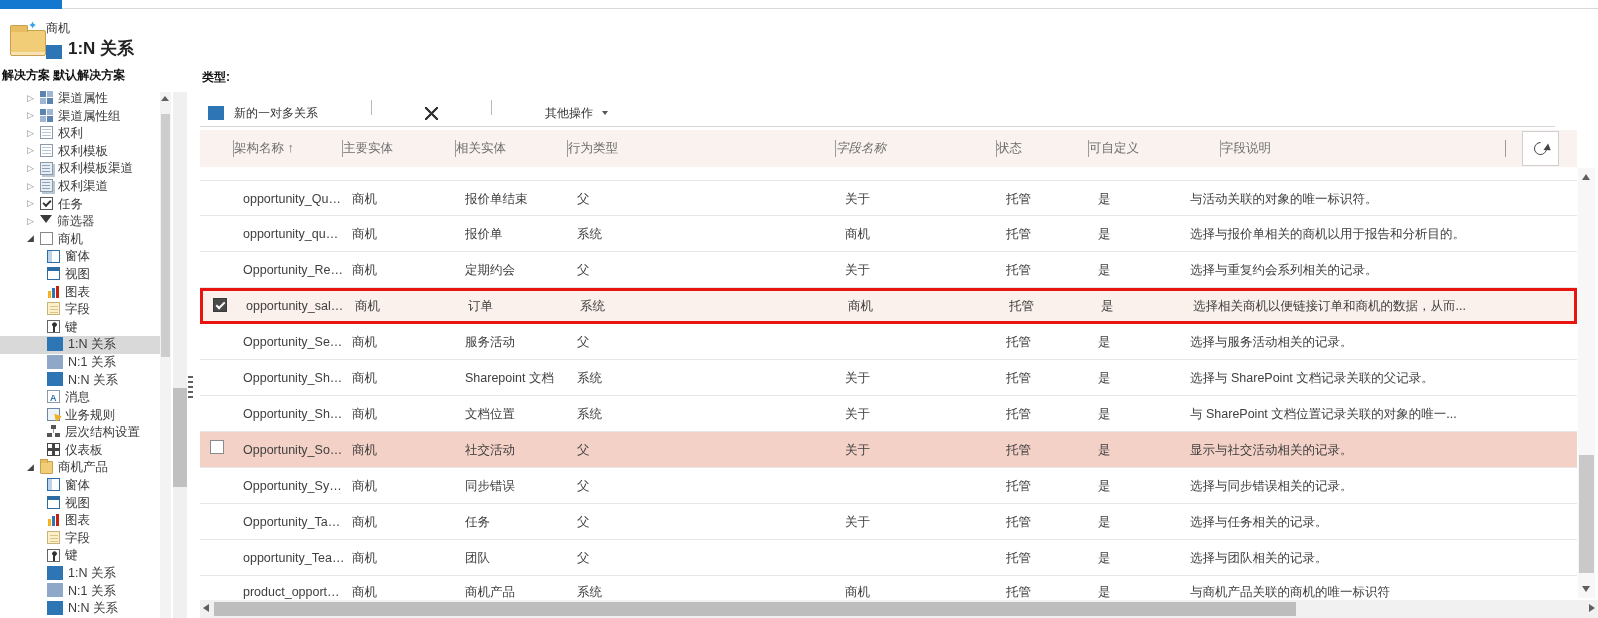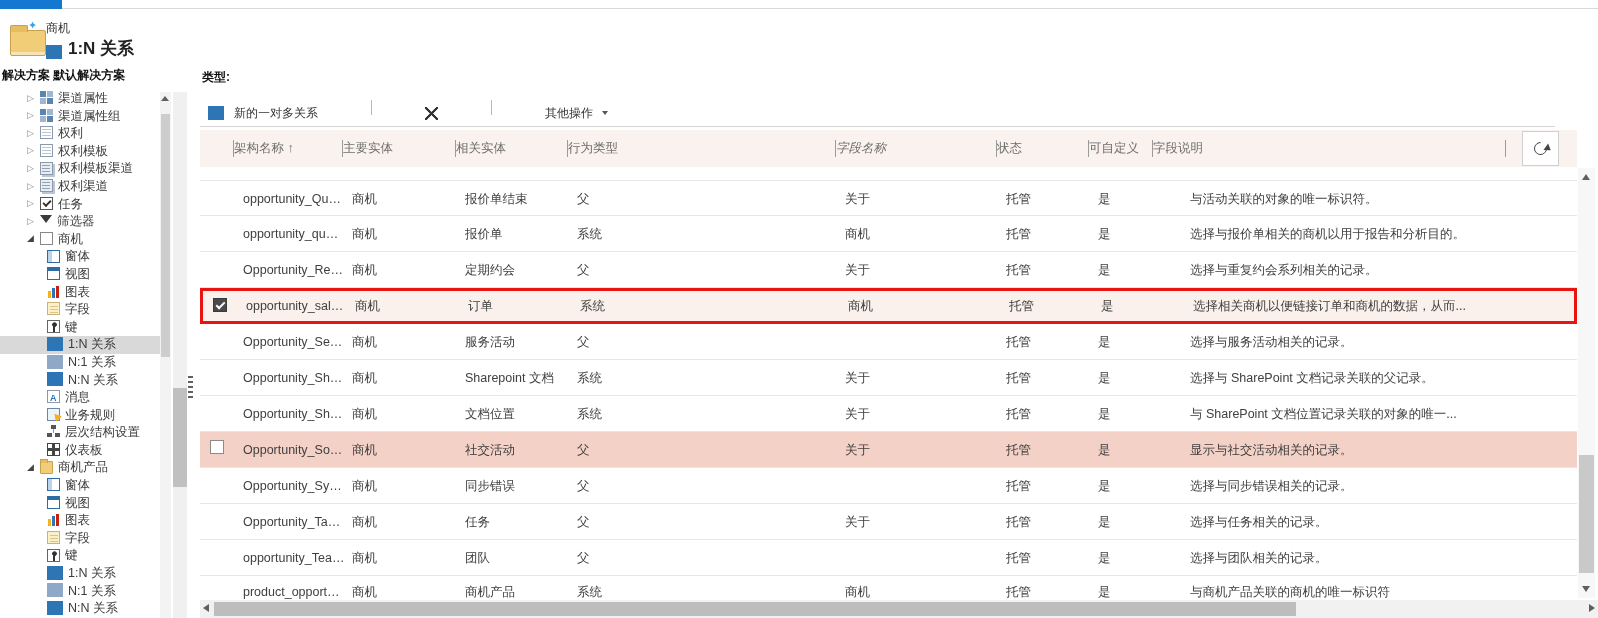--- a/index.html
+++ b/index.html
@@ -122,21 +122,21 @@
   .tb-sep { width:1px; height:15px; background:#b9b9b9; margin:0 6px; }
   .x-icon { display:inline-block; width:13px; height:13px;
       background:linear-gradient(45deg, transparent 42%, #333 45% 55%, transparent 58%),
                  linear-gradient(-45deg, transparent 42%, #333 45% 55%, transparent 58%); }
   .dd-chev { width:0; height:0; border-left:3.5px solid transparent; border-right:3.5px solid transparent; border-top:4px solid #555; margin-left:4px; }
 
   
   .grid-header { position:absolute; left:200px; top:130px; width:1377px; height:37px; background:#f9f2ee; }
   .hcell { position:absolute; top:10px; height:17px; line-height:17px; color:#6e6e6e; font-size:12.5px;
            border-left:1px solid #9a9a9a; white-space:nowrap; cursor:pointer; }
-  .h0{left:33px;} .h1{left:142px;} .h2{left:255px;} .h3{left:367px;} .h4{left:635px;font-style:italic;} .h5{left:796px;} .h6{left:888px;} .h7{left:952px;}
+  .h0{left:33px;} .h1{left:142px;} .h2{left:255px;} .h3{left:367px;} .h4{left:635px;font-style:italic;} .h5{left:796px;} .h6{left:888px;} .h7{left:1020px;}
   .h-endsep { position:absolute; left:1305px; top:10px; height:17px; border-left:1px solid #9a9a9a; }
   .refresh-box { position:absolute; left:1322px; top:1px; width:37px; height:35px; background:#fff; border:1px solid #cfcfcf; cursor:pointer; }
   .refresh-glyph { position:absolute; left:11px; top:10px; width:13px; height:13px; border:1.8px solid #444; border-radius:50%; border-top-color:transparent; transform:rotate(45deg); }
   .refresh-glyph::after { content:""; position:absolute; right:-4px; top:-3px; width:0; height:0;
       border-left:4px solid transparent; border-right:4px solid transparent; border-bottom:6px solid #444; transform:rotate(80deg); }
 
   .grid-body { position:absolute; left:200px; top:167px; width:1377px; height:433px; background:#fff; overflow:hidden; }
   .grid-spacer { height:13px; }
   .grid-row { position:relative; height:36px; border-bottom:1px solid #e6e6e6; background:#fff; cursor:pointer; }
   .grid-row.first { border-top:1px solid #e6e6e6; }

